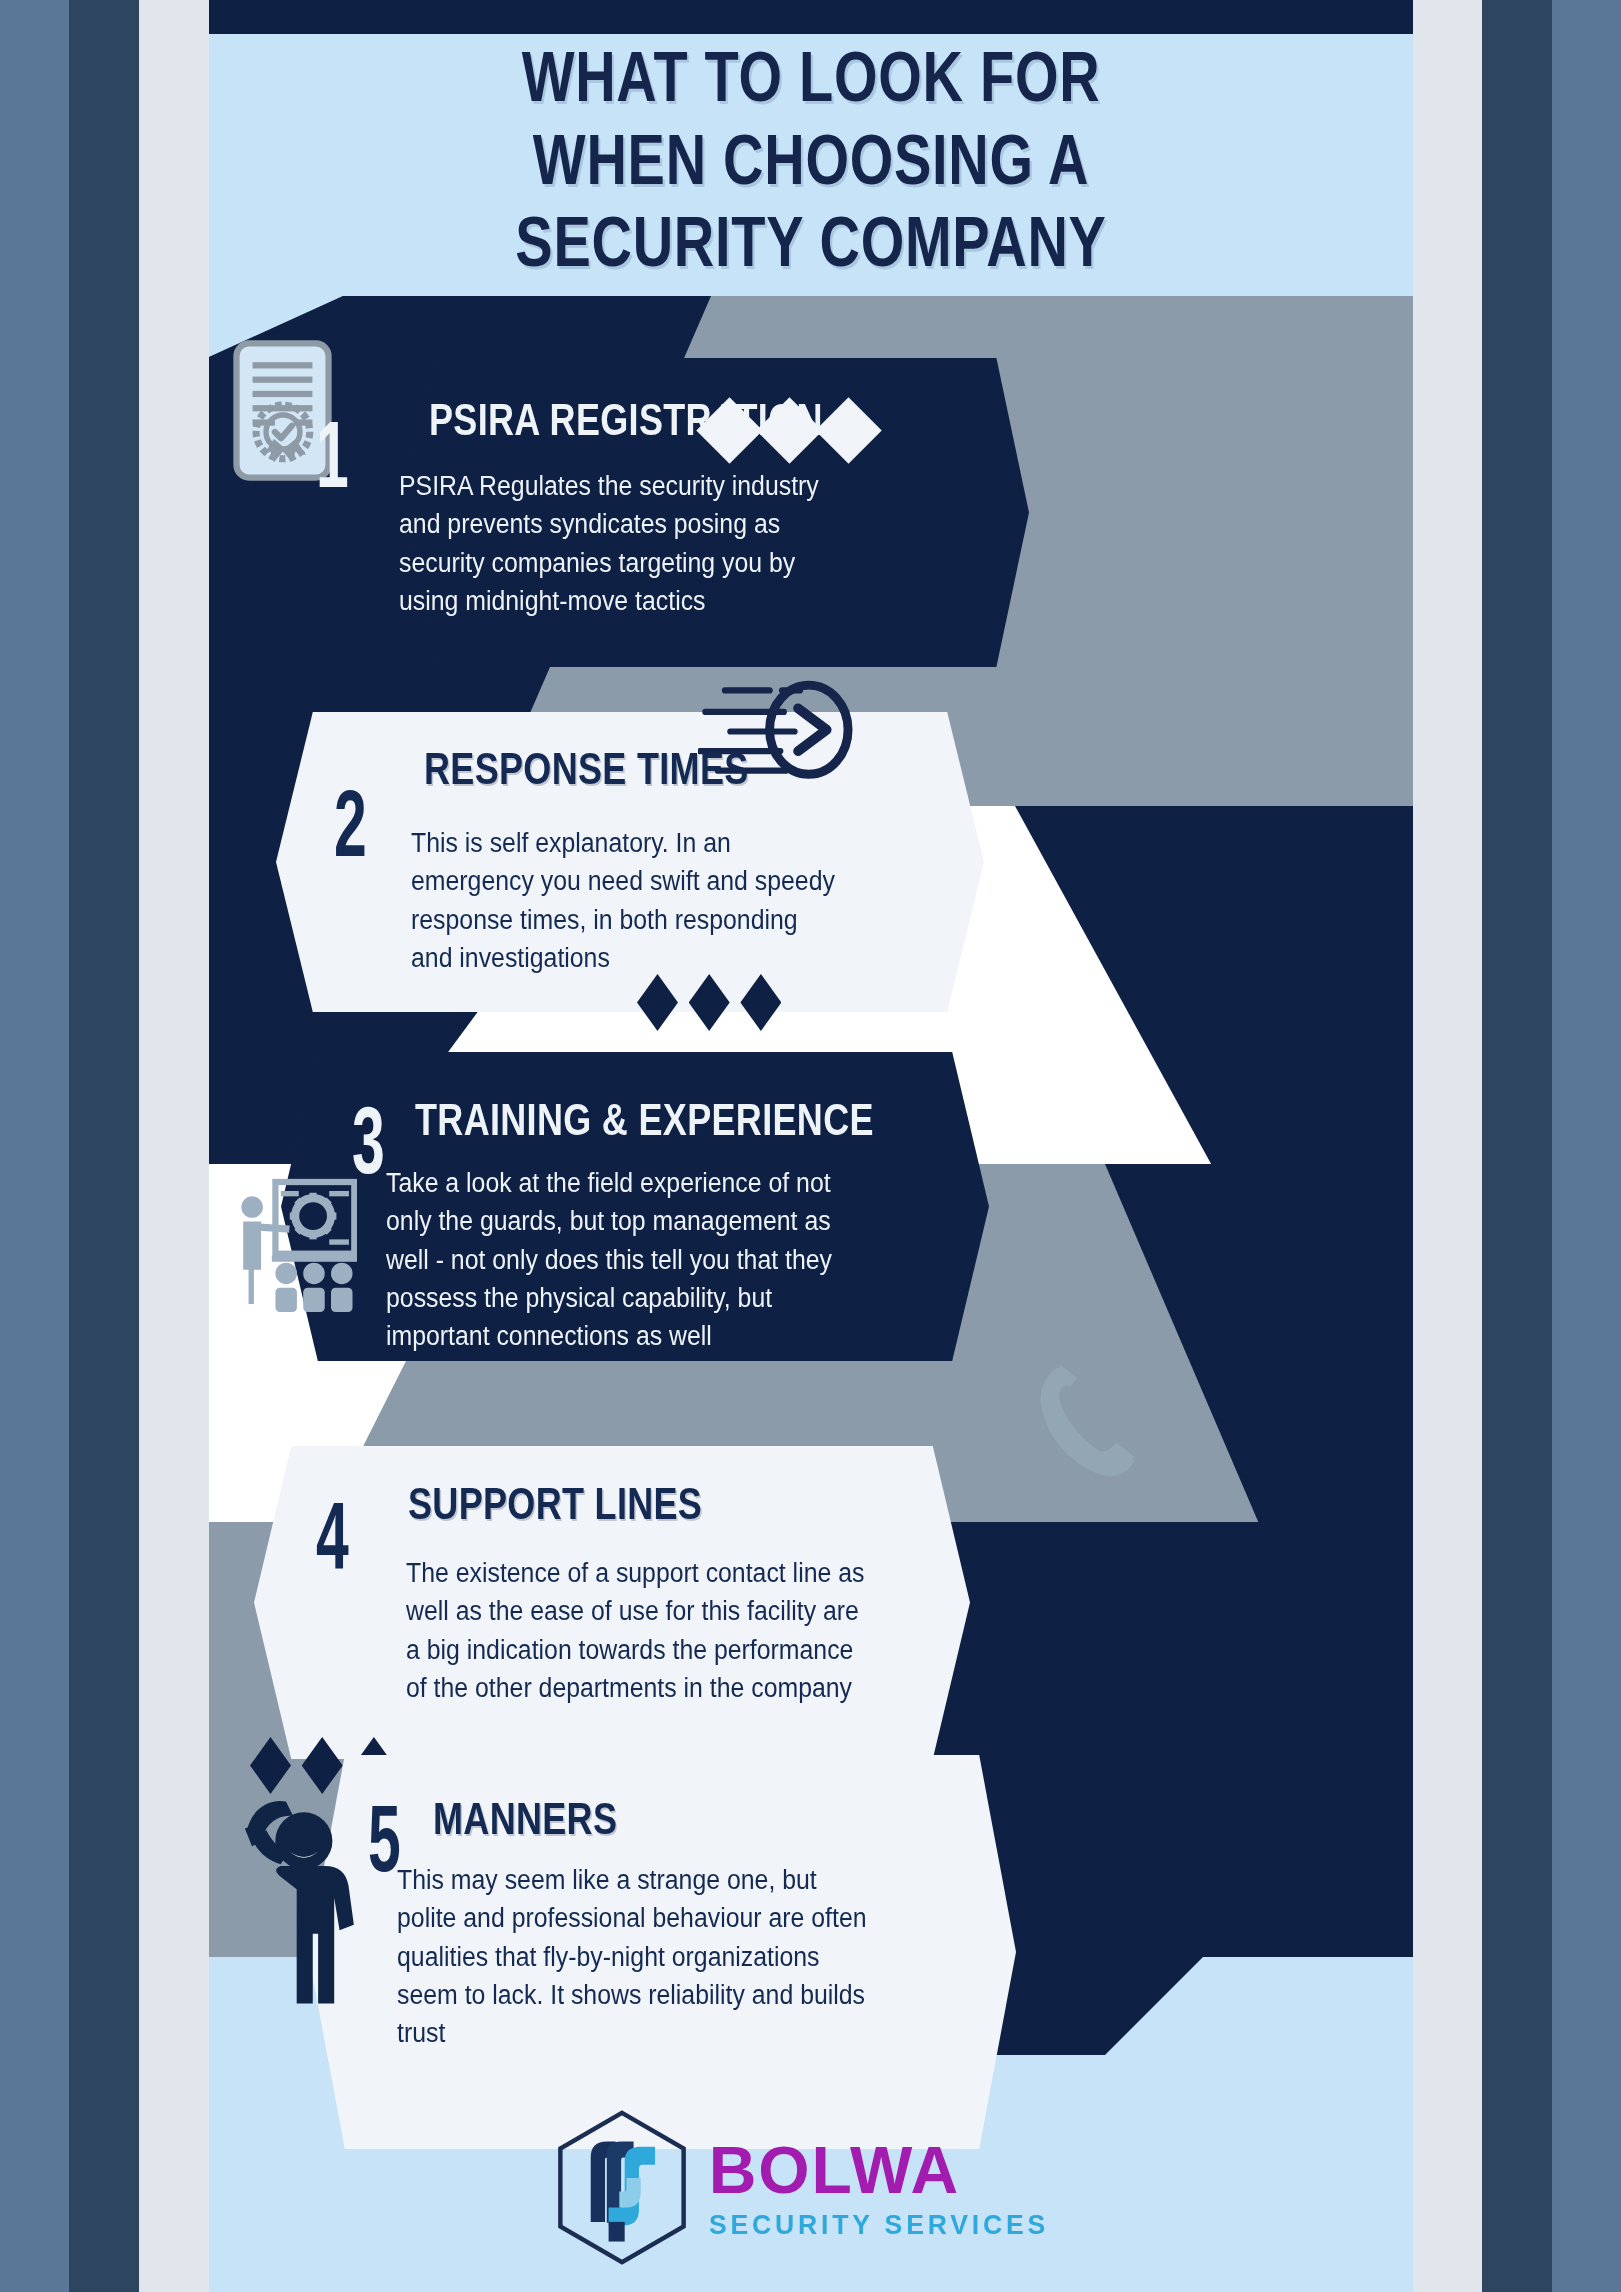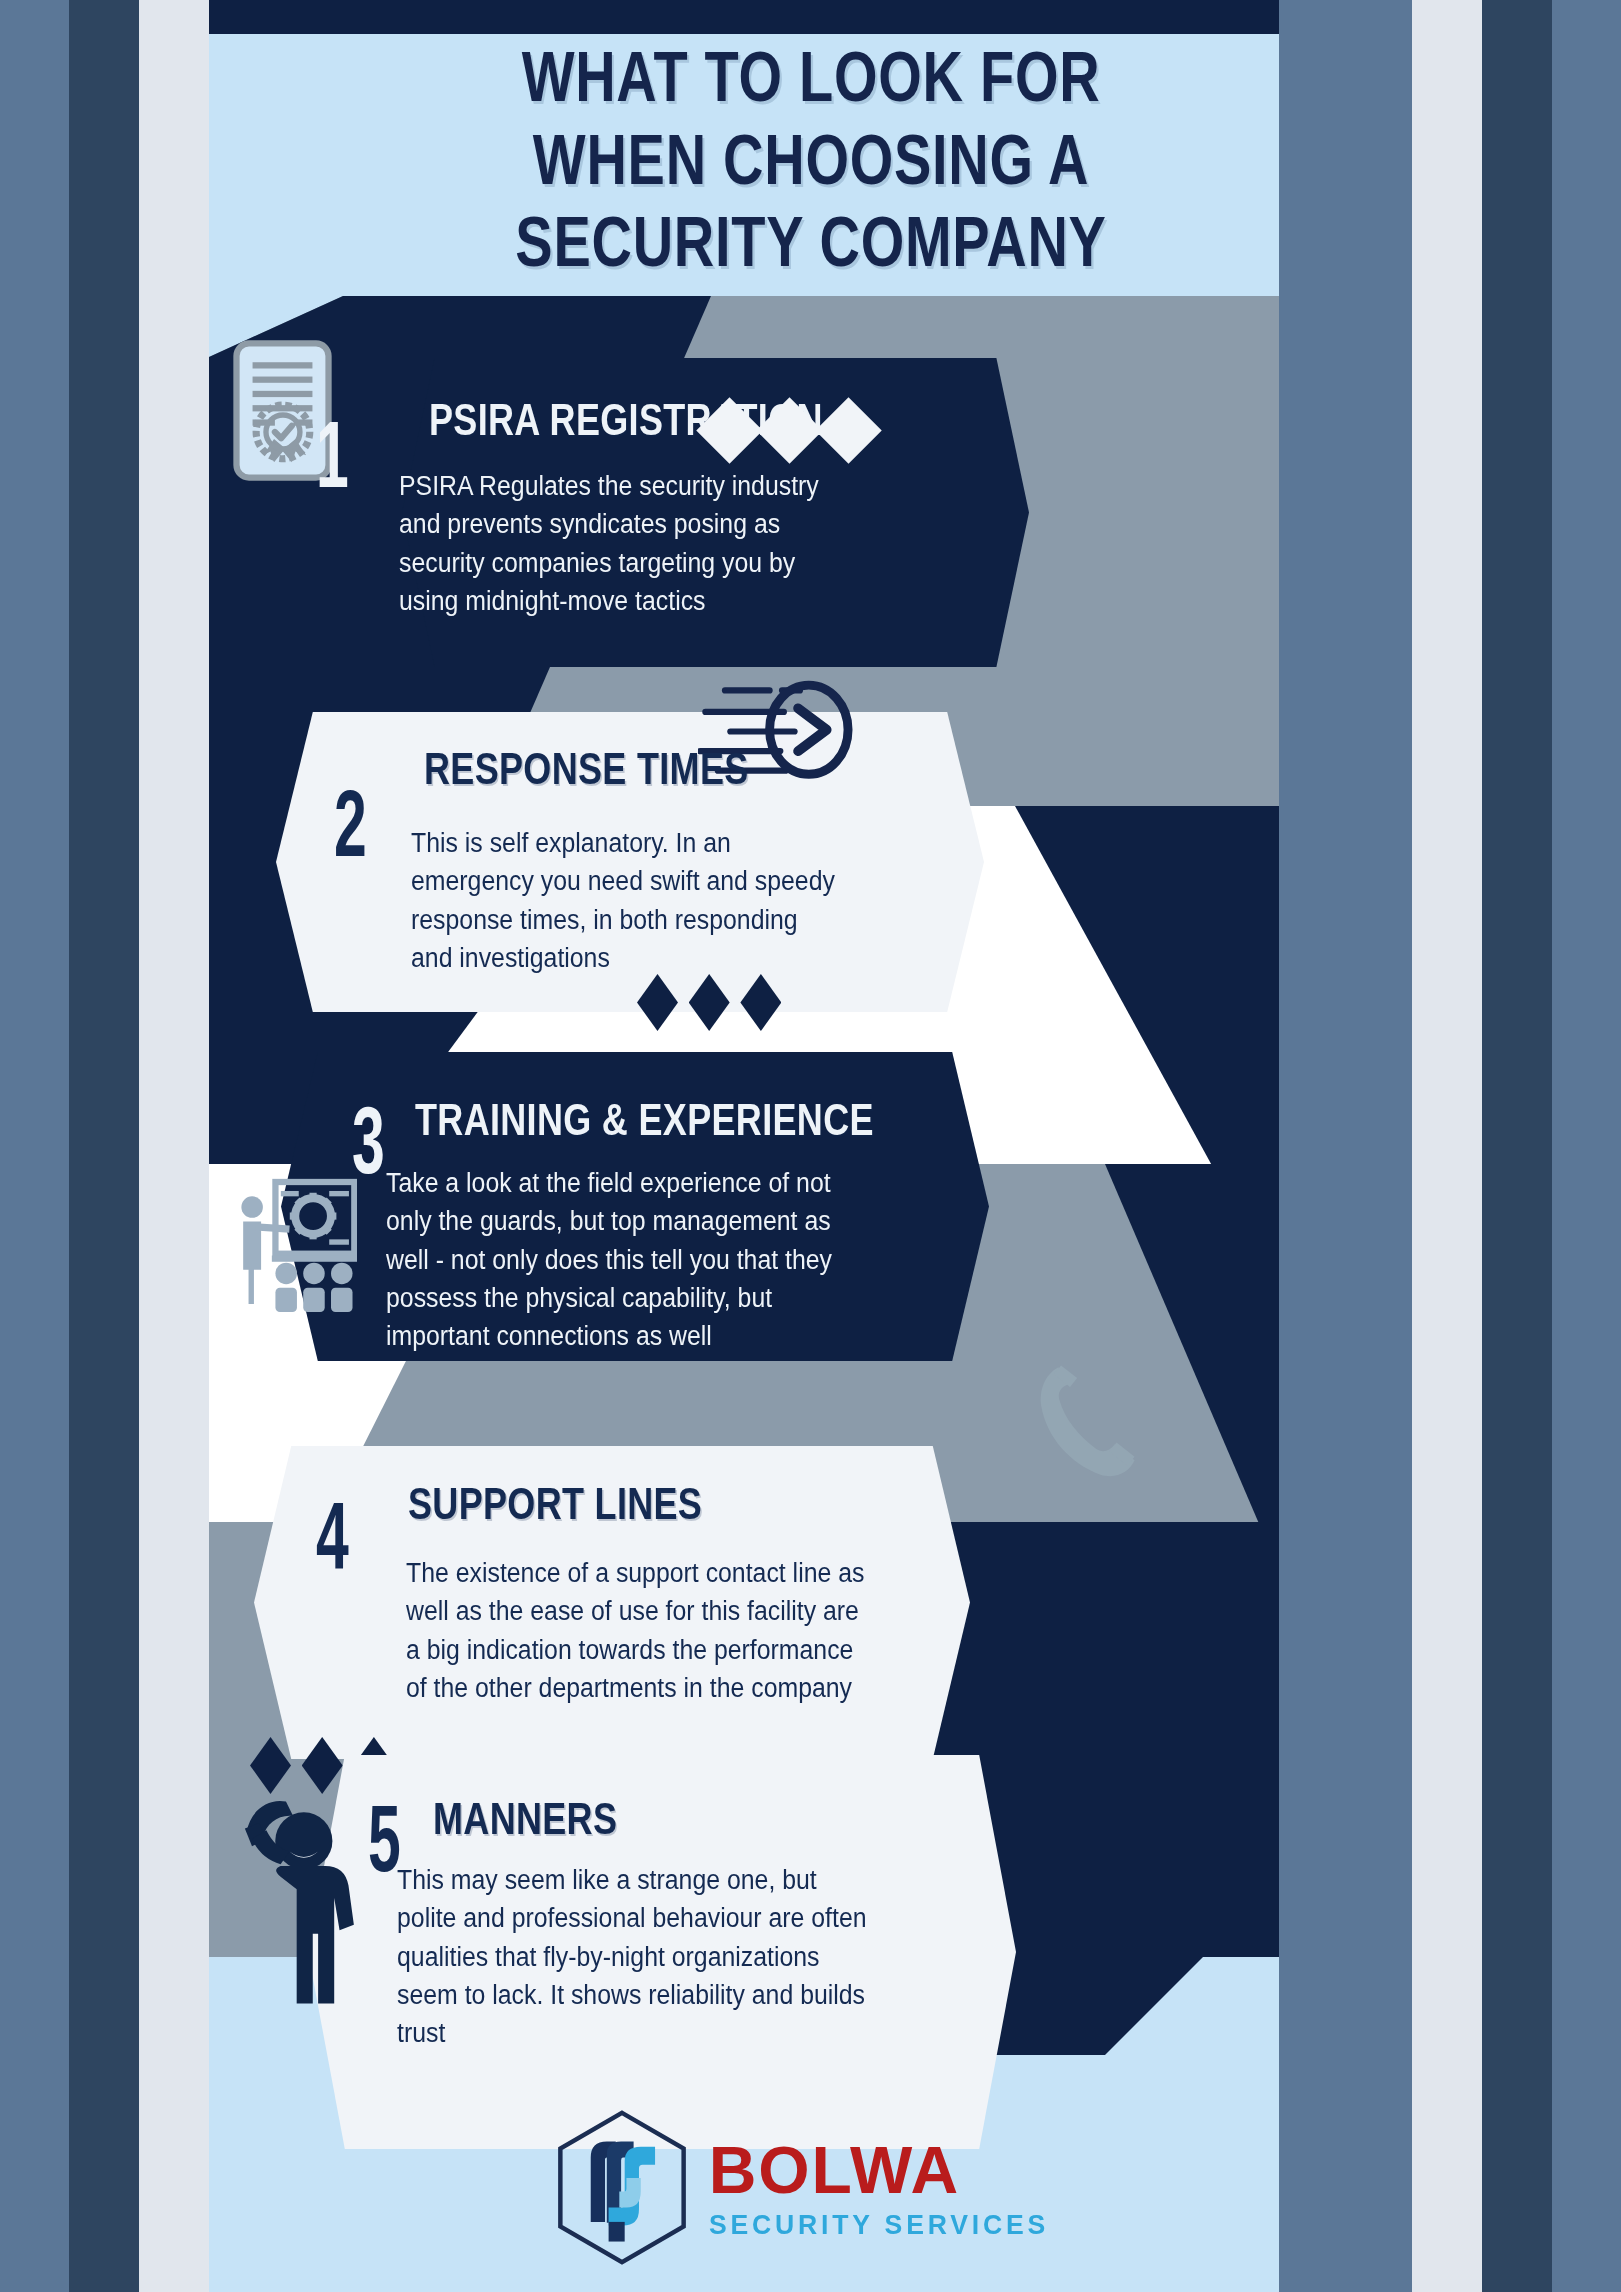--- a/index.html
+++ b/index.html
@@ -11,21 +11,21 @@
   
   #frame{position:absolute;inset:0;background:#5B7797;}
   .band{position:absolute;top:0;bottom:0;}
   #band-navy-l{left:69px;width:70px;background:#2E4560;}
   #band-gray-l{left:139px;width:70px;background:#E1E6ED;}
   #band-navy-r{right:69px;width:70px;background:#2E4560;}
   #band-gray-r{right:139px;width:70px;background:#E1E6ED;}
 
   
   #canvas{
-    position:absolute;left:209px;top:0;width:1070px;height:2293px;
+    position:absolute;left:209px;top:0;width:1204px;height:2293px;
     background:#C6E3F7;overflow:hidden;
   }
 
   
   .bg{position:absolute;}
   #bg-top-navy{left:0;top:0;width:1204px;height:34px;background:#0E2043;}
 
   
   #slab1{left:0;top:296px;width:1204px;height:537px;
      background:#8B9BAA;
@@ -98,21 +98,21 @@
   .dia{width:47px;height:47px;transform:rotate(45deg);}
   .dia.w{background:#F1F4F8;}
   .dia.d{background:#0E2043;}
   .dia-row.tall .dia{width:41px;height:57px;border-radius:2.7px;
      transform:none;clip-path:polygon(50% 0,100% 50%,50% 100%,0 50%);}
 
   
   #logo{position:absolute;left:0;top:2109px;width:1204px;
      display:flex;justify-content:center;align-items:center;gap:19.7px;}
   #logo-word{display:flex;flex-direction:column;line-height:1;}
-  #logo-name{font-size:66px;font-weight:bold;color:#b91c1c;letter-spacing:1.8px;
+  #logo-name{font-size:66px;font-weight:bold;color:#a21caf;letter-spacing:1.8px;
      font-family:"Liberation Sans",sans-serif;}
   #logo-sub{font-size:28px;font-weight:bold;color:#2FA8DC;letter-spacing:4px;
      margin-top:8px;font-family:"Liberation Sans Narrow","Liberation Sans",sans-serif;
      transform:scaleX(.95);transform-origin:0 0;}
 </style>
 </head>
 <body>
 
 <div id="frame">
   <div class="band" id="band-navy-l"></div>

